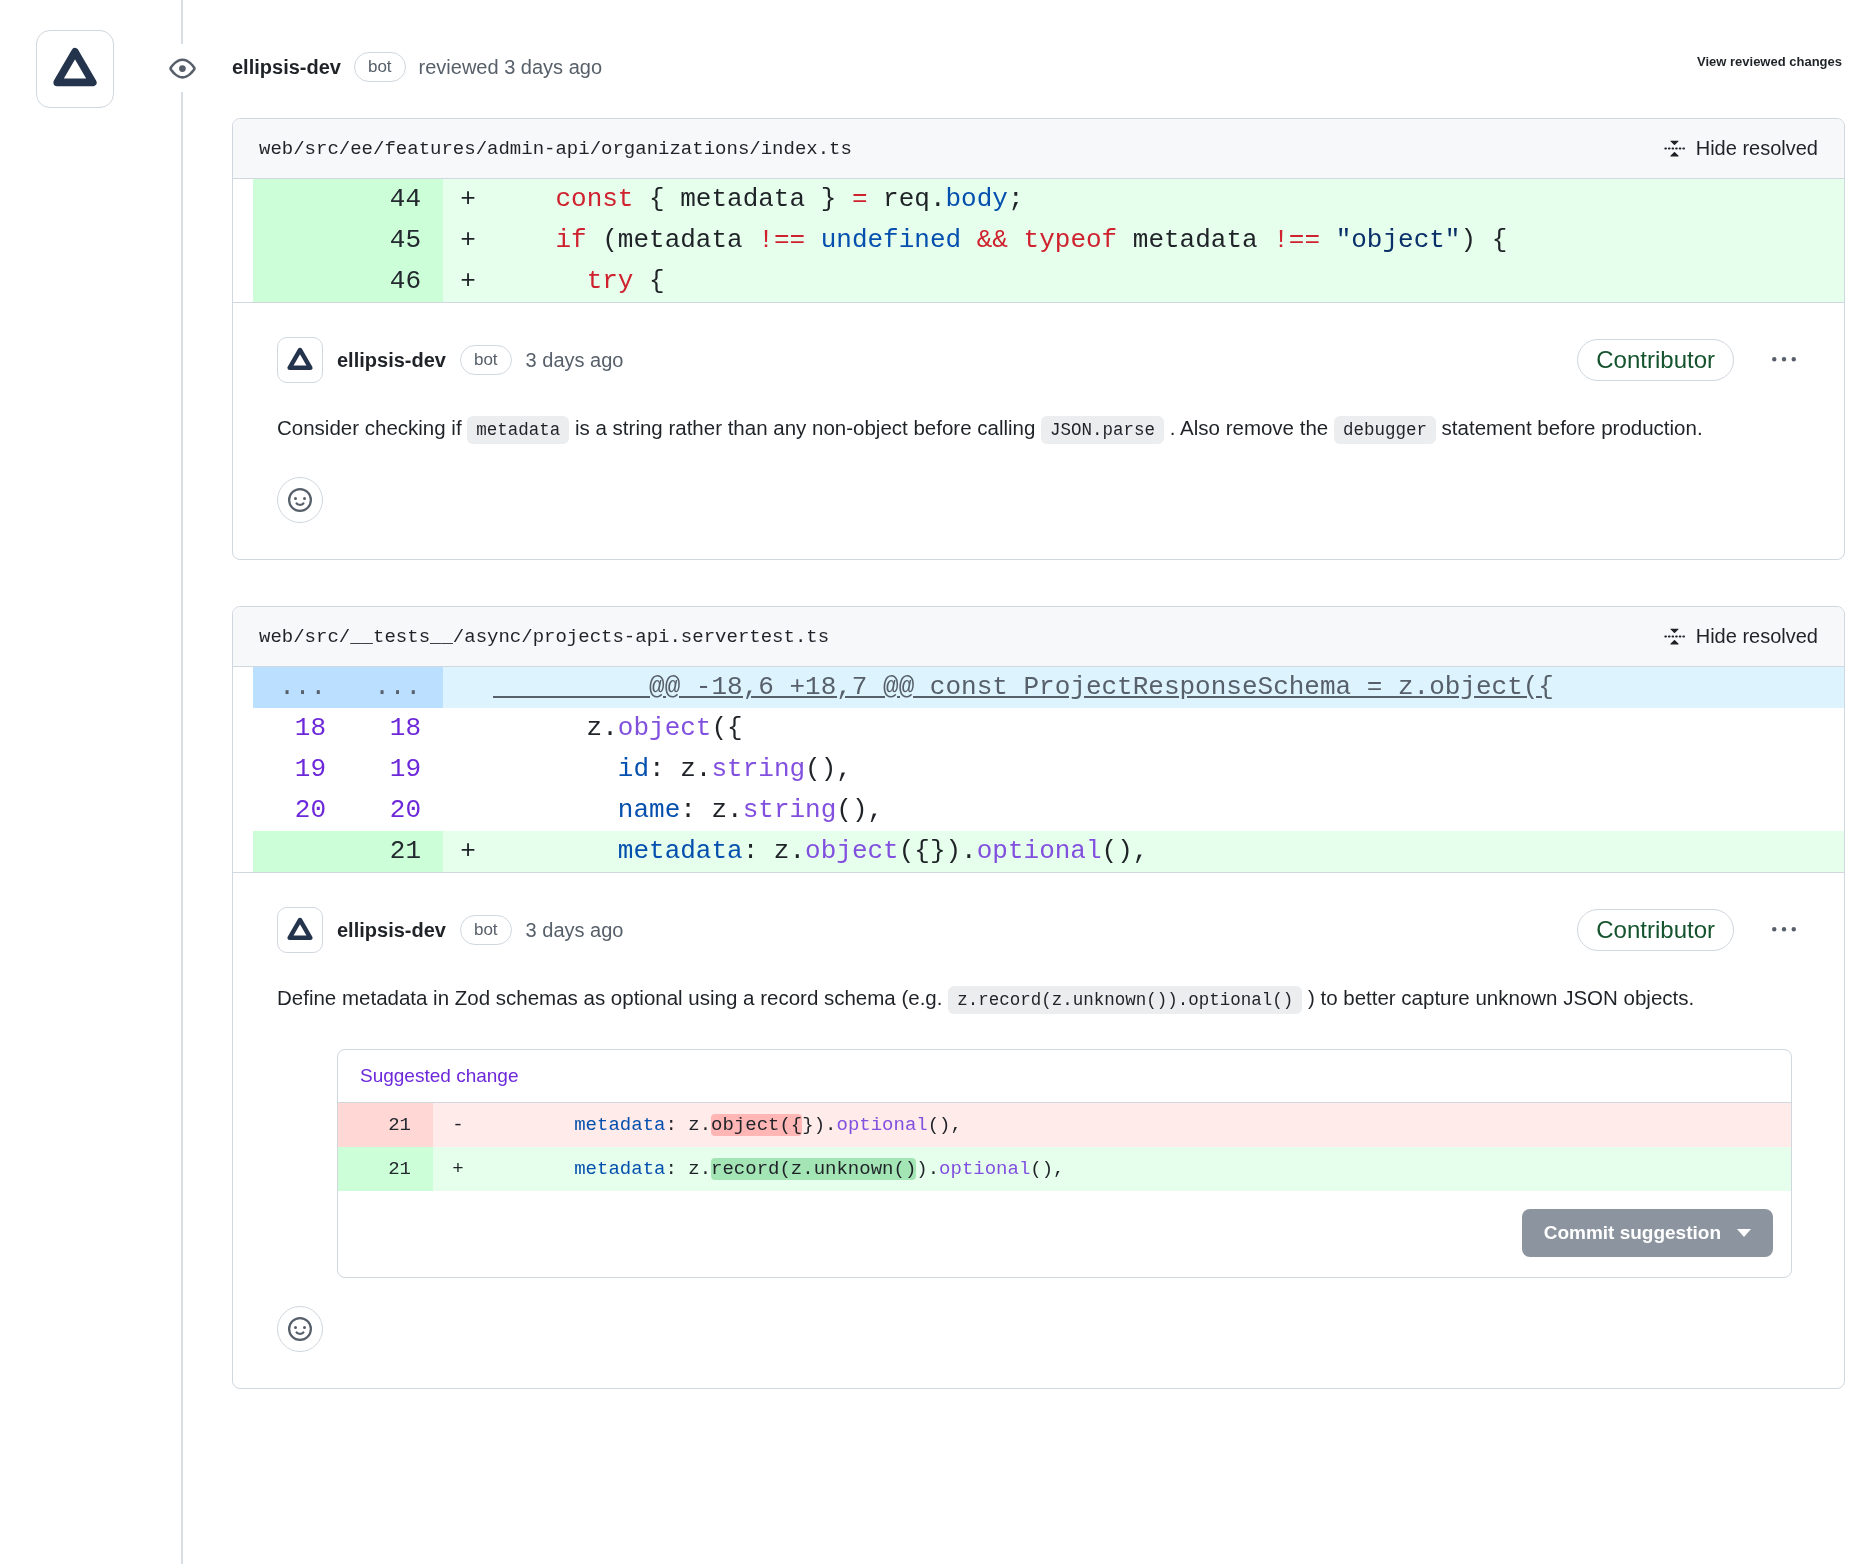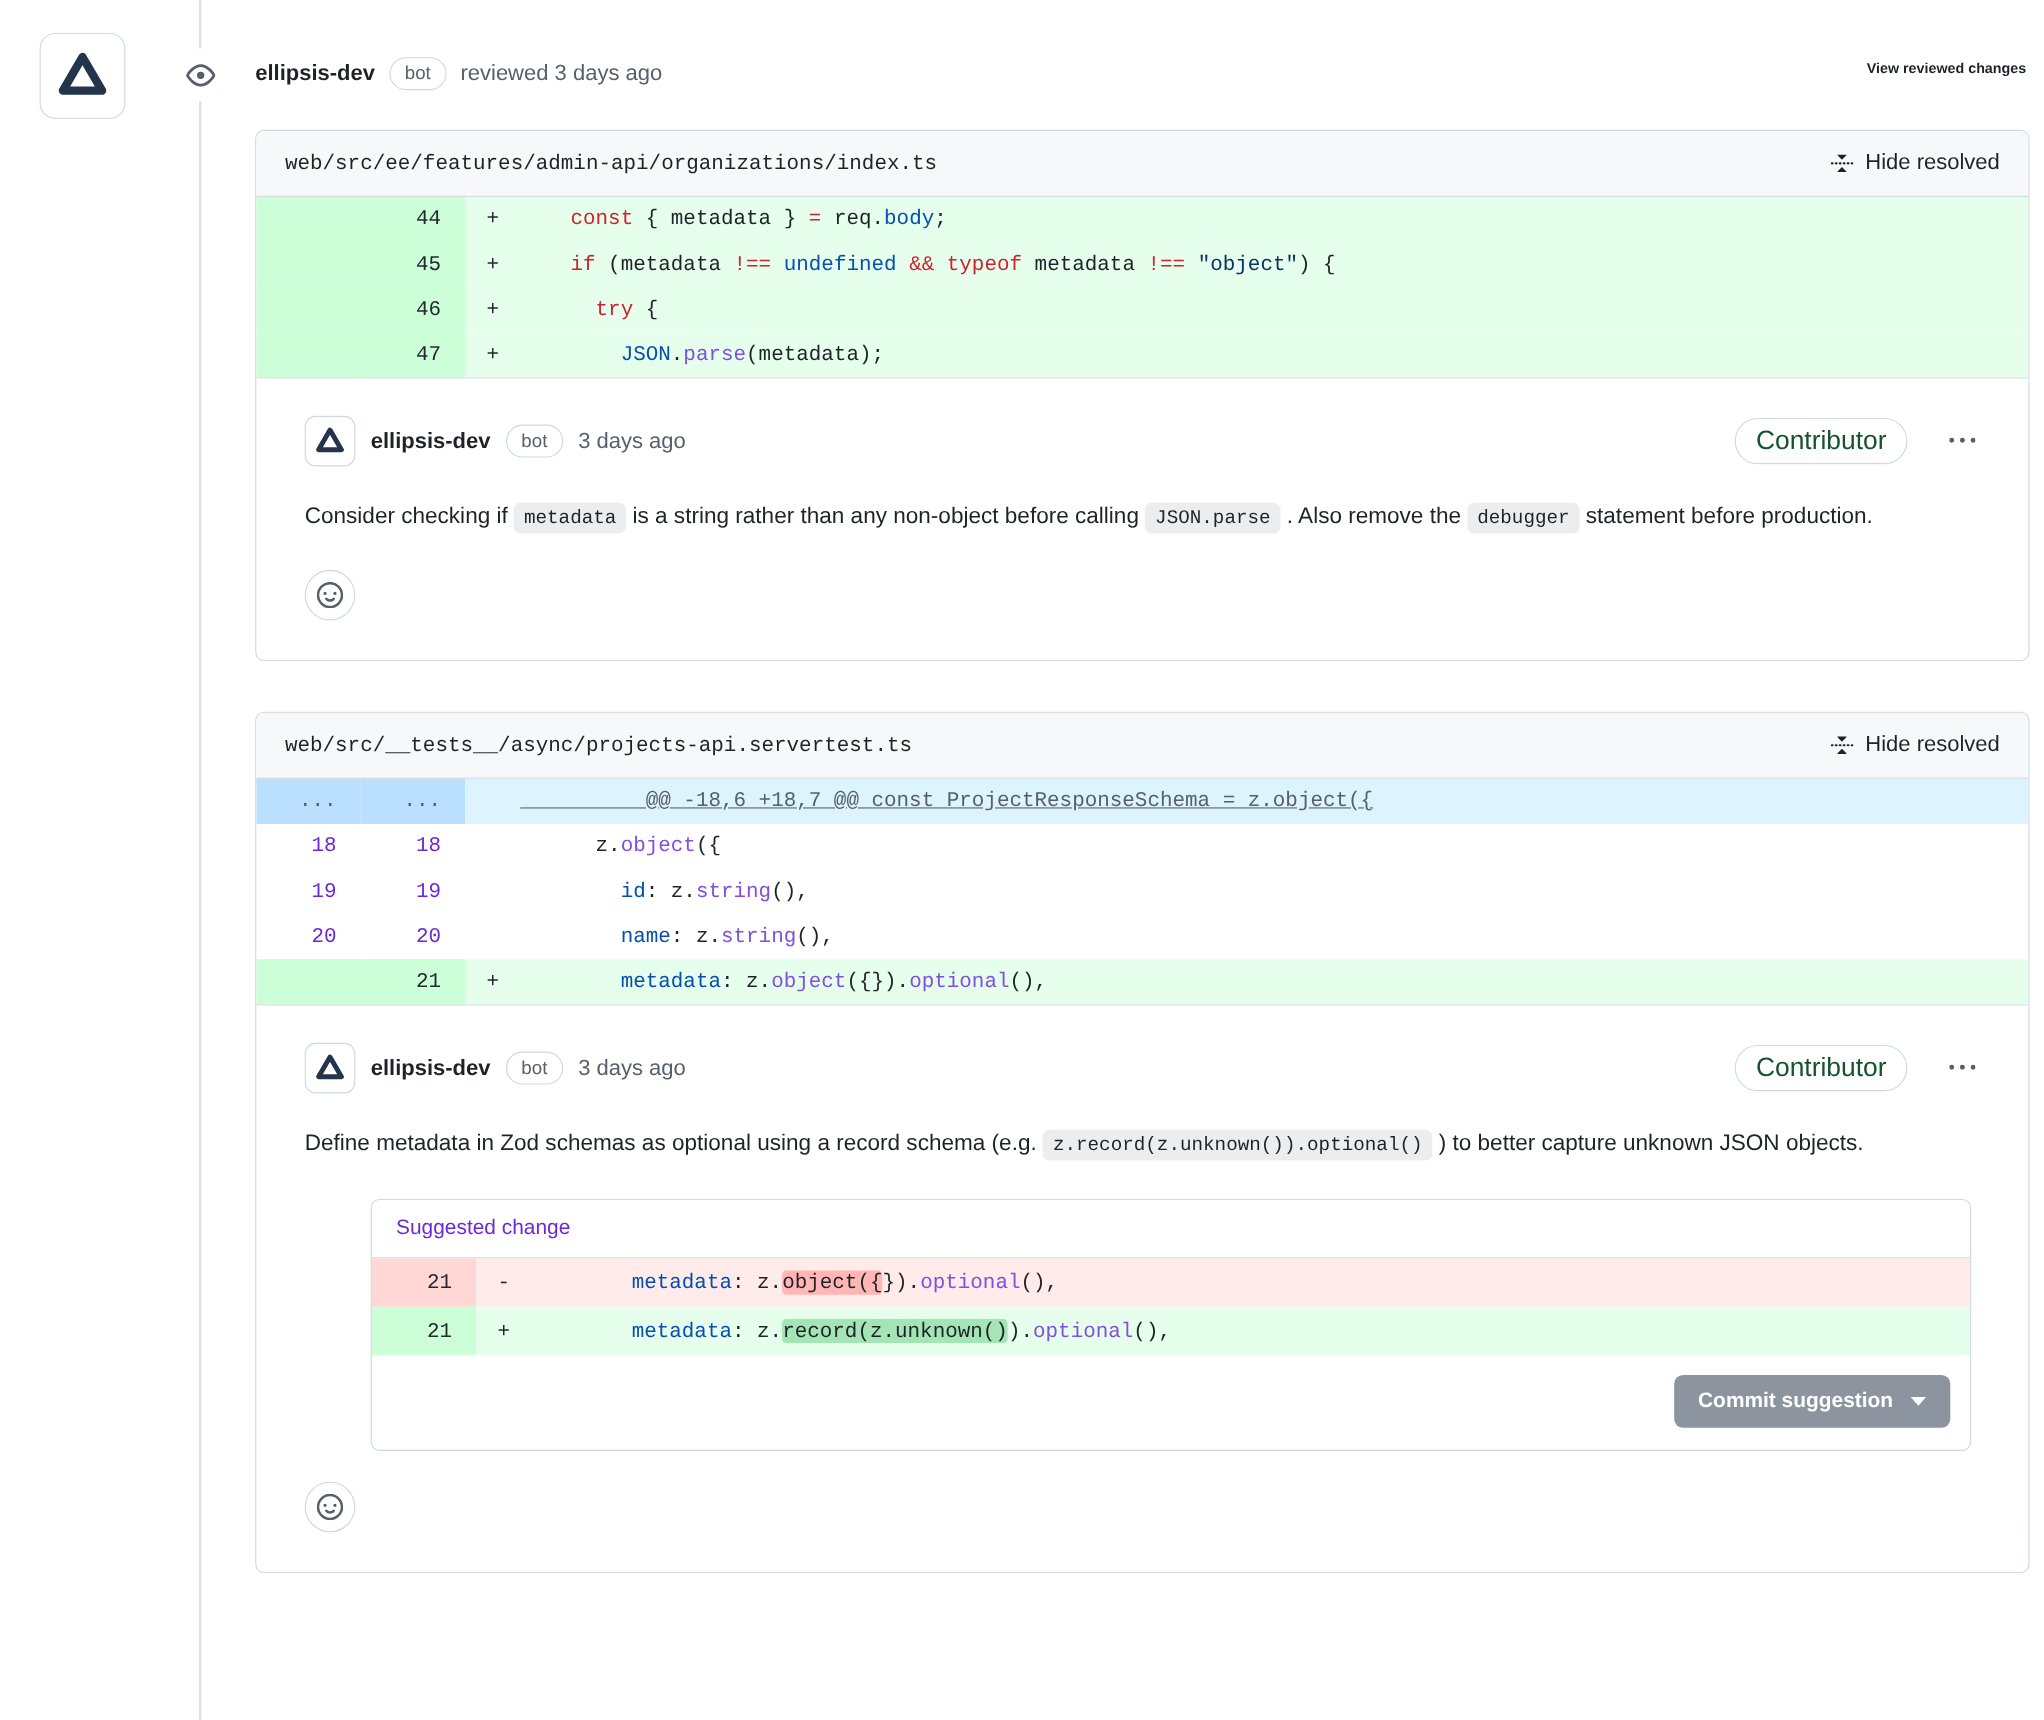--- a/index.html
+++ b/index.html
@@ -40,21 +40,21 @@
     background:#f6f8fa; border-bottom:1px solid #d0d7de; height:60px; padding:0 26px;
   }
   .file-path { font-family:"Liberation Mono","DejaVu Sans Mono",monospace; font-size:19px; color:#1f2328; cursor:pointer; }
   .hide-resolved {
     display:flex; align-items:center; gap:11px; font-size:20px; color:#1f2328;
     background:none; border:none; cursor:pointer; font-family:inherit; padding:0;
   }
   .hide-resolved svg { flex:none; }
 
   
-  .diff { border-bottom:1px solid #d0d7de; font-family:"Liberation Mono","DejaVu Sans Mono",monospace; font-size:19px; }
+  .diff { border-bottom:1px solid #d0d7de; font-family:"Liberation Mono","DejaVu Sans Mono",monospace; font-size:26px;padding-left:20px; }
   .drow { display:flex; height:41px; line-height:41px; }
   .num { width:95px; flex:none; text-align:right; padding-right:22px; color:#24292f; }
   .codecell { flex:1; white-space:pre; overflow:hidden; color:#1f2328; }
   .sign { display:inline-block; width:50px; text-align:center; }
   .t-add .num, .t-adds .num { background:#ccffd8; }
   .t-add .codecell, .t-adds .codecell { background:#e6ffec; }
   .t-ctx .num { color:#6d28d9; }
   .t-hunk .num { background:#bbdfff; color:#57606a; }
   .t-hunk .codecell { background:#ddf4ff; color:#57606a;text-decoration:underline; }
   .t-del .num { background:#ffd7d5; }
@@ -150,25 +150,20 @@
       <div class="drow t-add">
         <span class="num"></span>
         <span class="num">45</span>
         <span class="codecell"><span class="sign">+</span><span>    </span><span class="tk-k">if</span><span> (metadata </span><span class="tk-k">!==</span><span> </span><span class="tk-b">undefined</span><span> </span><span class="tk-k">&amp;&amp;</span><span> </span><span class="tk-k">typeof</span><span> metadata </span><span class="tk-k">!==</span><span> </span><span class="tk-s">"object"</span><span>) {</span></span>
       </div>
       <div class="drow t-add">
         <span class="num"></span>
         <span class="num">46</span>
         <span class="codecell"><span class="sign">+</span><span>      </span><span class="tk-k">try</span><span> {</span></span>
       </div>
-      <div class="drow t-add">
-        <span class="num"></span>
-        <span class="num">47</span>
-        <span class="codecell"><span class="sign">+</span><span>        </span><span class="tk-b">JSON</span><span>.</span><span class="tk-p">parse</span><span>(metadata);</span></span>
-      </div>
     </div>
 
   <div class="comment">
     <div class="c-head">
       <div class="avatar-sm">
         <span style="display:flex;">
           <svg width="28" height="28" viewBox="0 0 24 24">
               <path d="M12 3.4 20.9 18.7H3.1Z" fill="none" stroke="#24344d" stroke-width="3.8" stroke-linejoin="round"></path>
             </svg>
         </span>

